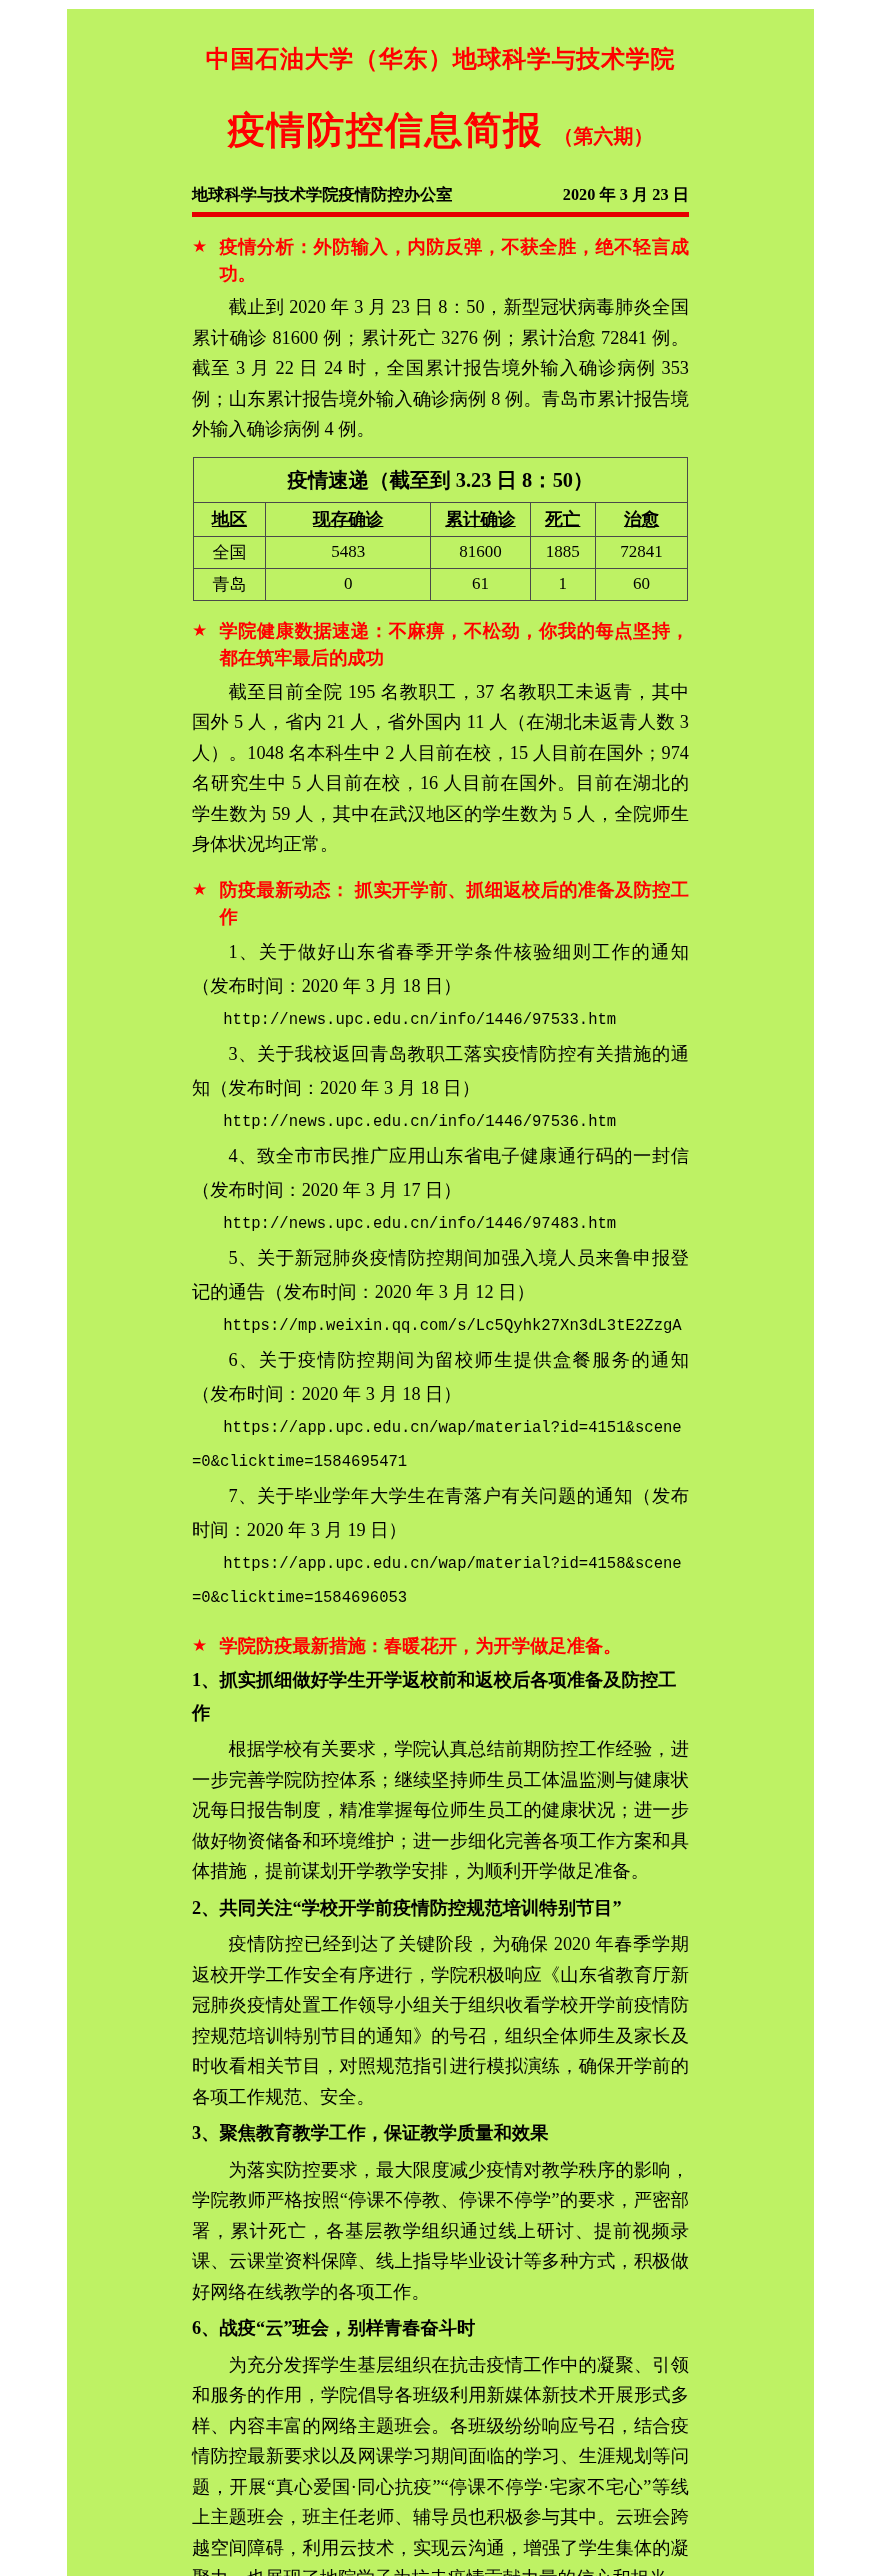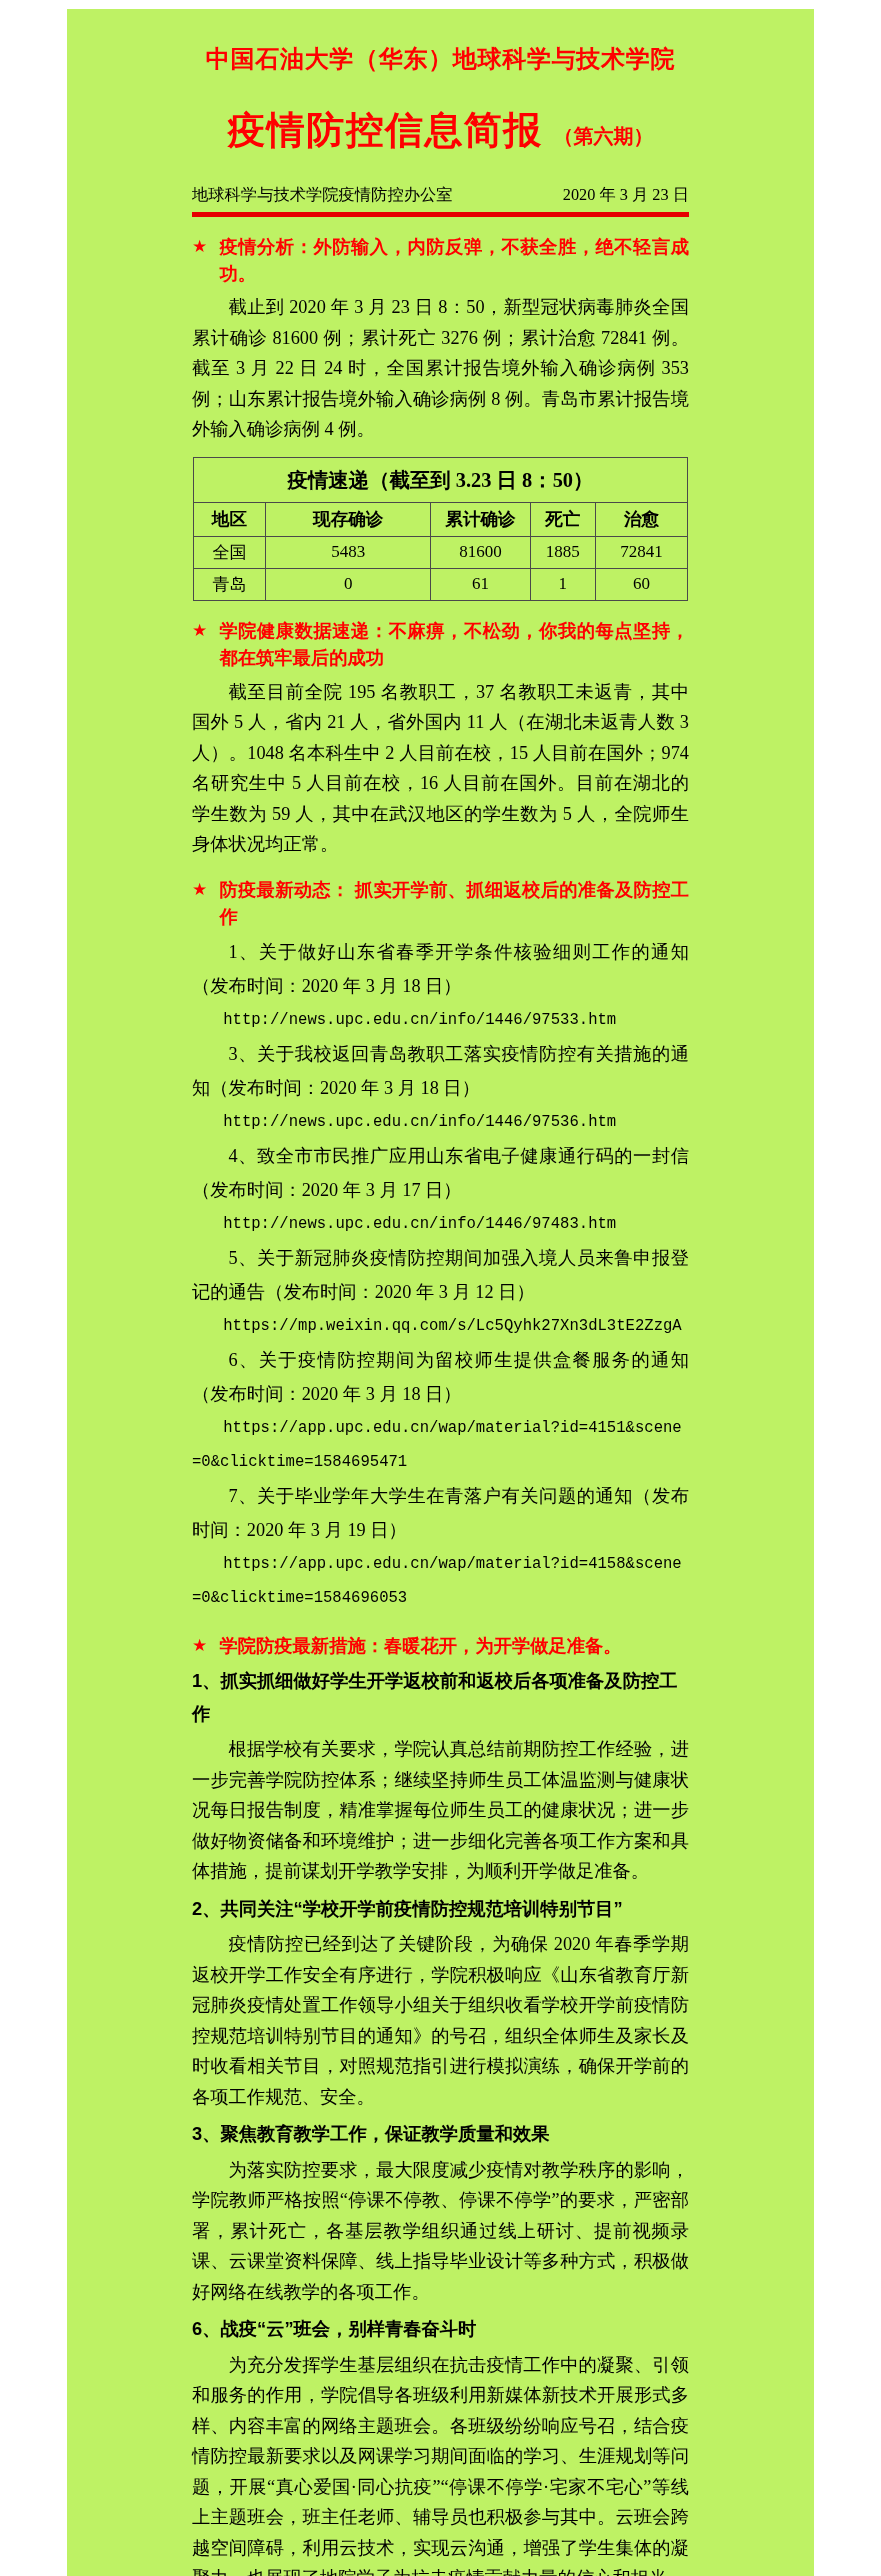--- a/index.html
+++ b/index.html
@@ -32,20 +32,21 @@
     font-weight: bold;
     letter-spacing: 1.4px;
     line-height: 42px;
   }
   .main-title .issue { font-size: 20px; letter-spacing: 0; }
   .meta-row {
     display: flex;
     justify-content: space-between;
     align-items: baseline;
     margin-top: 27px;
+    font-weight: bold;
   }
   .office { font-family: "Liberation Sans", "DejaVu Sans", sans-serif; font-size: 16.3px; }
   .pub-date { font-size: 16.3px; }
   .red-rule { height: 4.7px; background: #e60000; margin-top: 6.1px; }
 
   
   .h-red {
     display: flex;
     gap: 12.2px;
     color: #ff0000;
@@ -72,21 +73,21 @@
     margin: 12.2px auto 13.6px auto;
     border-collapse: collapse;
   }
   .tbl td, .tbl th {
     border: 1.4px solid #4a4a4a;
     text-align: center;
     vertical-align: middle;
     font-family: "Liberation Serif", "DejaVu Serif", serif;
   }
   .tbl .ttl { font-size: 20.4px; font-weight: bold; padding: 8.1px 5.4px; }
-  .tbl th { font-size: 17.6px; font-weight: bold; padding: 4.1px 5.4px; }
+  .tbl th { font-size: 17.6px; font-weight: bold; padding: 4.1px 5.4px; text-decoration: underline; }
   .tbl td { font-size: 17px; padding: 4.1px 5.4px; }
   .c-region { width: 61px; }
   .c-current { width: 153px; }
   .c-total { width: 88px; }
   .c-death { width: 53px; }
   .c-cured { width: 81px; }
 
   
   p.item {
     font-size: 18.3px;
@@ -99,21 +100,21 @@
     font-family: "Liberation Mono", "DejaVu Sans Mono", monospace;
     font-size: 15.6px;
     line-height: 34px;
     text-indent: 2em;
     word-break: break-all;
     margin: 0;
   }
 
   
   .sub-title {
-    font-family: Liberation Sans, sans-serif;
+    font-family: Liberation Serif, serif;
     font-weight: bold;
     font-size: 18.3px;
     line-height: 33px;
     margin: 5.4px 0 1.4px 0;
   }
 
   
   .poem { margin-top: 24.4px; text-align: center; }
   .poem .line { font-size: 19.7px; line-height: 47px; }
 </style>

